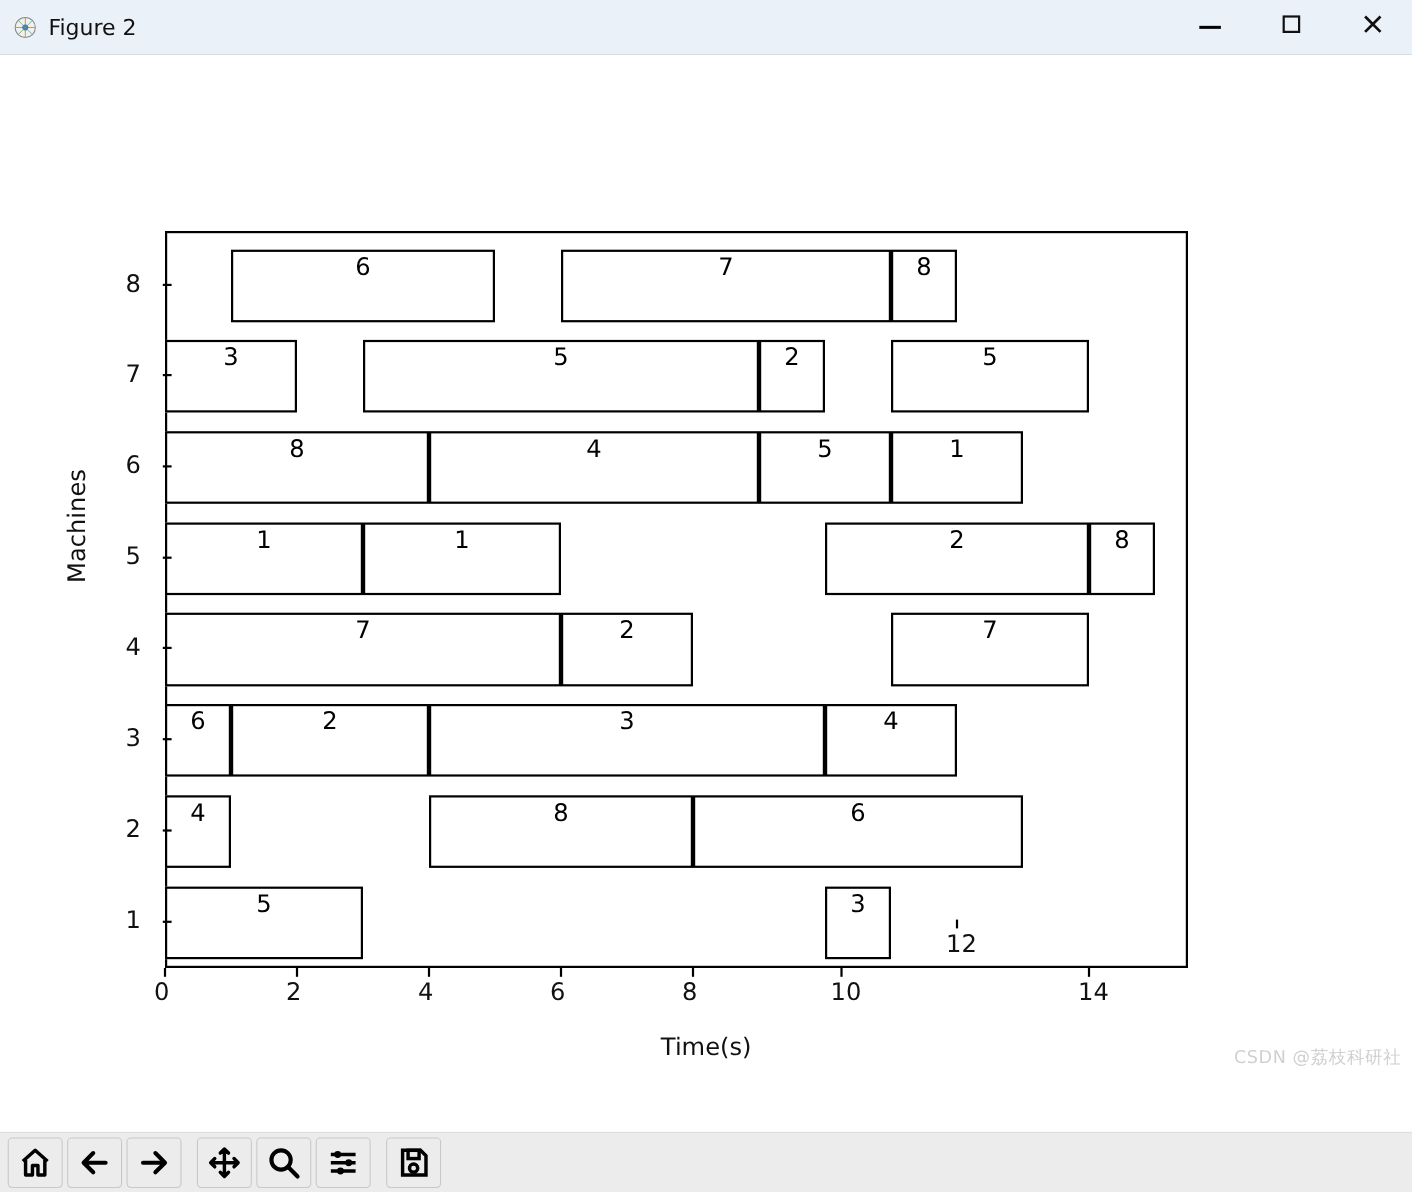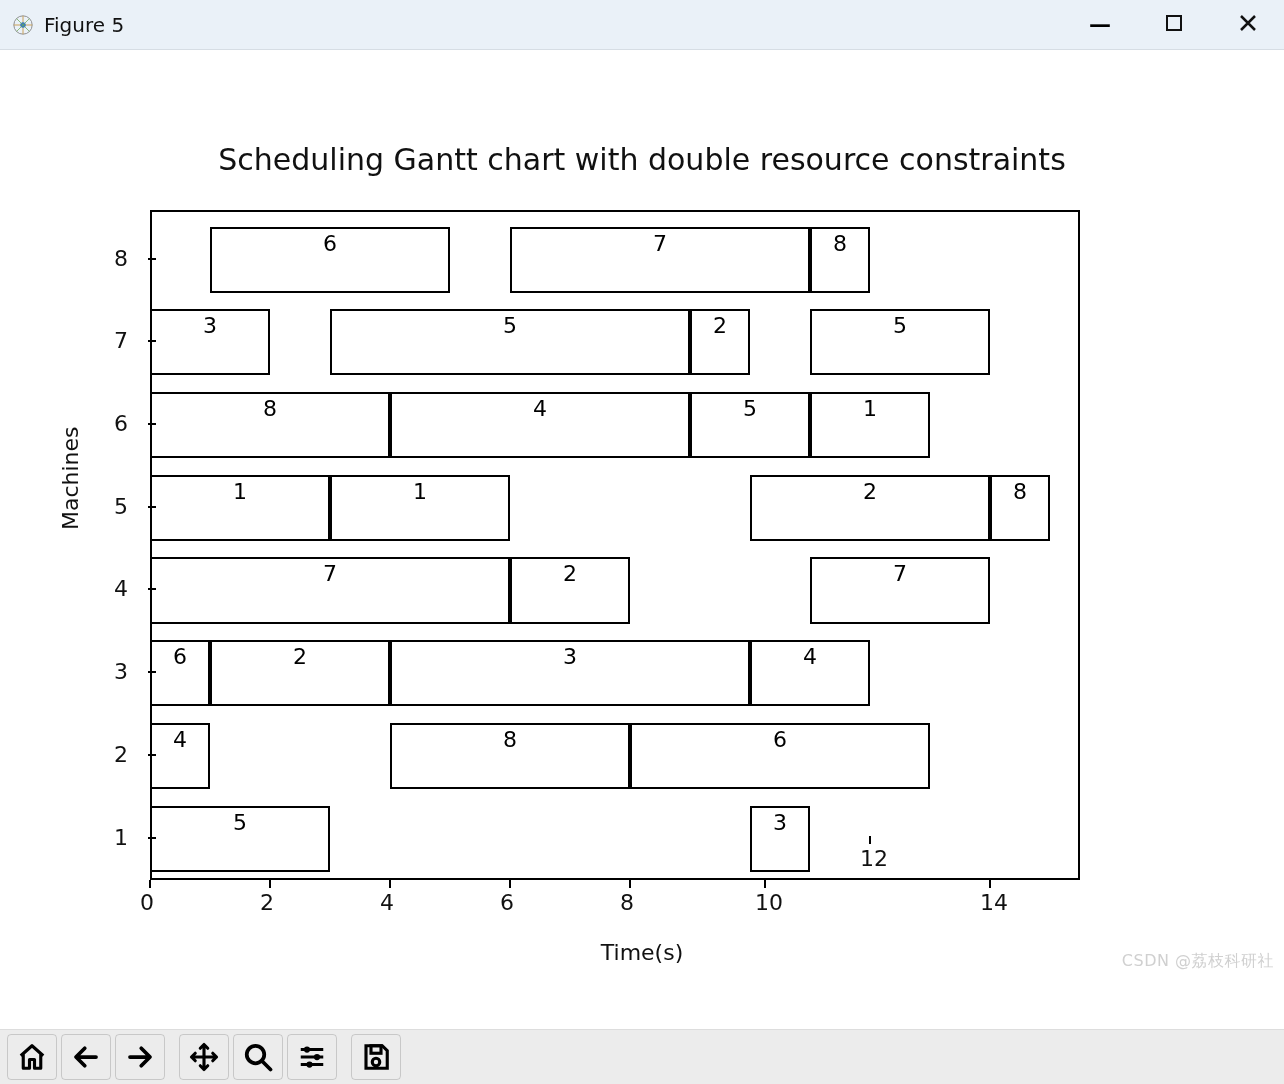--- a/index.html
+++ b/index.html
@@ -146,39 +146,38 @@
 
 <div class="titlebar">
   <span class="app-icon">
     <svg viewBox="0 0 24 24">
       <circle cx="12" cy="12" r="10" fill="none" stroke="#888" stroke-width="1"></circle>
       <path d="M12 2 L12 22 M2 12 L22 12" stroke="#c79b4a" stroke-width="1"></path>
       <circle cx="12" cy="12" r="3" fill="#3a7bbf"></circle>
       <path d="M5 5 L19 19 M19 5 L5 19" stroke="#6aa84f" stroke-width="0.8"></path>
     </svg>
   </span>
-  <span class="title">Figure 5</span>
+  <span class="title">Figure 2</span>
   <div class="win-controls">
     <span class="ctl" style="font-weight:bold;">—</span>
     <span class="ctl">
       <svg width="18" height="18" viewBox="0 0 18 18">
           <rect x="2" y="2" width="14" height="14" fill="none" stroke="#111" stroke-width="2"></rect>
         </svg>
     </span>
     <span class="ctl">
       <svg width="18" height="18" viewBox="0 0 18 18">
           <path d="M2 2 L16 16 M16 2 L2 16" stroke="#111" stroke-width="2.5"></path>
         </svg>
     </span>
   </div>
 </div>
 
 <div class="figure-area">
 
-  <div class="chart-title">Scheduling Gantt chart with double resource constraints</div>
 
   <div class="ylabel">Machines</div>
   <div class="xlabel">Time(s)</div>
 
   <div id="plot" class="plot" style="left: 150px; top: 160px; width: 930px; height: 670px;"></div>
 
   <div id="bars">
       <div class="bar" style="left: 150px; top: 755.556px; width: 180px; height: 66.1728px;">
         <span style="left: 50%; transform: translateX(-50%);">5</span>
       </div>

